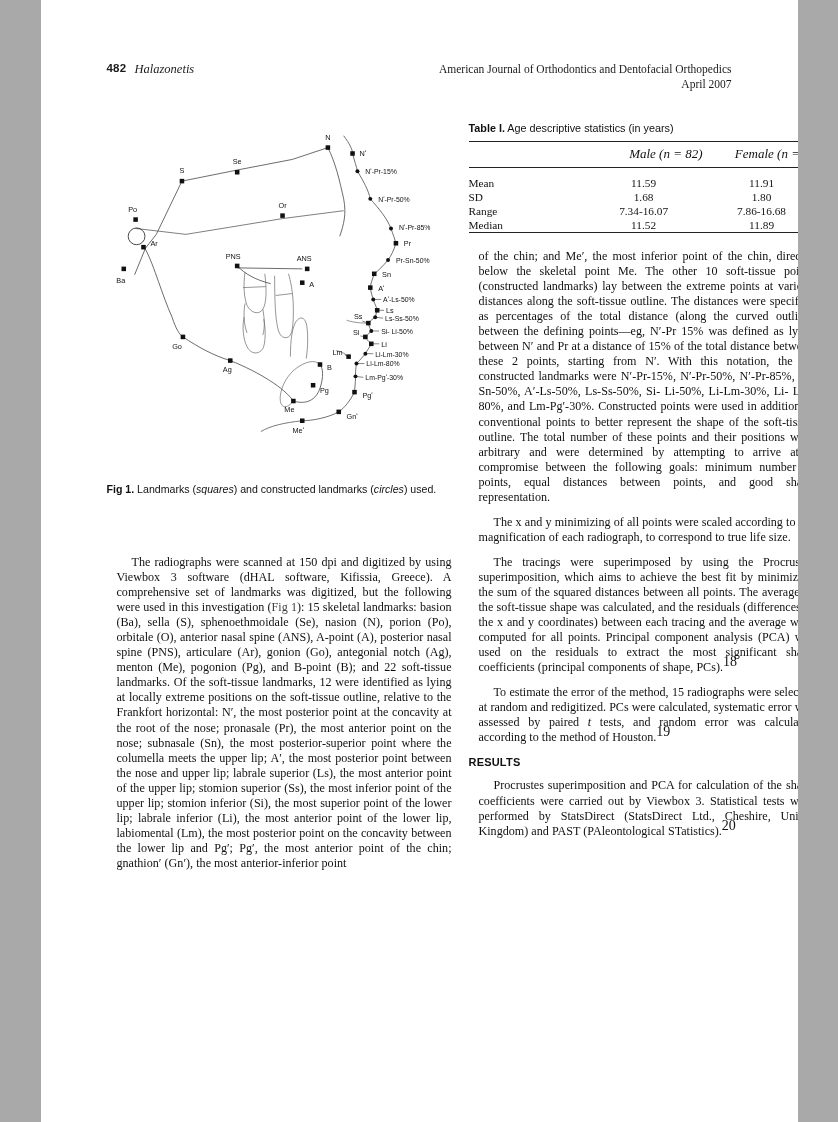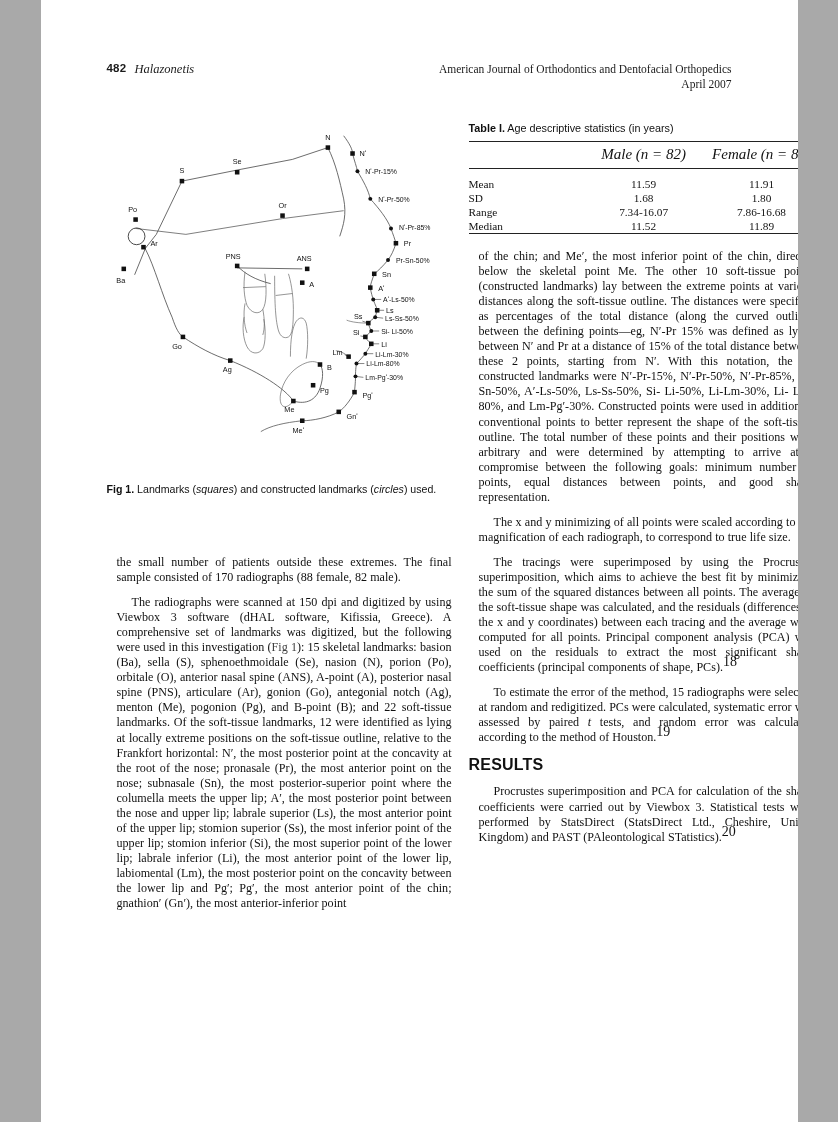--- a/index.html
+++ b/index.html
@@ -46,21 +46,21 @@
     color:#111;
     -webkit-hyphens:none;hyphens:none;
     word-spacing:.1px;
   }
   p.body.indent{text-indent:15px;}
   a.xref{color:#404040;text-decoration:none;}
   sup{font-size:14px;vertical-align:super;line-height:0;}
   .sect-head{
     margin:11px 0 2px 0;
     font-family:"Liberation Sans",sans-serif;
-    font-weight:bold;font-size:16px;color:#111;letter-spacing:.2px;
+    font-weight:bold;font-size:11px;color:#111;letter-spacing:.2px;
   }
   .ital{font-style:italic;}
 
   
   .figure{position:absolute;left:66px;top:118px;width:355px;}
   .figwrap{width:355px;height:355px;position:relative;}
   .figcap{
     margin-top:10px;
     font-family:"Liberation Sans",sans-serif;
     font-size:10.6px;line-height:13.6px;color:#111;
@@ -75,21 +75,21 @@
     font-family:"Liberation Sans",sans-serif;
     font-size:10.8px;color:#111;margin-bottom:7px;
   }
   .tbl-title b{font-weight:bold;}
   table.stats{
     border-collapse:collapse;width:100%;
     font-family:"Liberation Serif",serif;font-size:11.3px;color:#111;
   }
   table.stats th,table.stats td{padding:0;font-weight:normal;}
   table.stats thead th{
-    font-style:italic;font-size:15px;text-align:center;
+    font-style:italic;font-size:13px;text-align:right;
     padding:4px 0 5px 0;
   }
   table.stats thead th.blank{width:33%;}
   table.stats tbody td{padding:1.0px 0;}
   table.stats tbody td.lbl{text-align:left;width:33%;}
   table.stats tbody td.num{text-align:center;width:33.5%;}
   .rule-top{border-top:1.6px solid #222;}
   .rule-mid{border-bottom:1.1px solid #222;}
   .rule-bot{border-bottom:1.6px solid #222;}
   .tbl-spacer{height:6px;}
@@ -270,21 +270,20 @@
             <text x="254" y="469" text-anchor="middle" class="lm">Meʹ</text>
           </g>
       </svg>
     </div>
     <div class="figcap">
       <b>Fig 1.</b><span> Landmarks (</span><i>squares</i><span>) and constructed landmarks (</span><i>circles</i><span>) used.</span>
     </div>
   </div>
 
   <div class="col col-left" style="top:545px;">
-    <p class="body">the small number of patients outside these extremes. The final sample consisted of 170 radiographs (88 female, 82 male).</p>
     <p class="body indent"><span>The radiographs were scanned at 150 dpi and digitized by using Viewbox 3 software (dHAL software, Kifissia, Greece). A comprehensive set of landmarks was digitized, but the following were used in this investigation (</span><a class="xref" href="#">Fig 1</a><span>): 15 skeletal landmarks: basion (Ba), sella (S), sphenoethmoidale (Se), nasion (N), porion (Po), orbitale (O), anterior nasal spine (ANS), A-point (A), posterior nasal spine (PNS), articulare (Ar), gonion (Go), antegonial notch (Ag), menton (Me), pogonion (Pg), and B-point (B); and 22 soft-tissue landmarks. Of the soft-tissue landmarks, 12 were identified as lying at locally extreme positions on the soft-tissue outline, relative to the Frankfort horizontal: Nʹ, the most posterior point at the concavity at the root of the nose; pronasale (Pr), the most anterior point on the nose; subnasale (Sn), the most posterior-superior point where the columella meets the upper lip; Aʹ, the most posterior point between the nose and upper lip; labrale superior (Ls), the most anterior point of the upper lip; stomion superior (Ss), the most inferior point of the upper lip; stomion inferior (Si), the most superior point of the lower lip; labrale inferior (Li), the most anterior point of the lower lip, labiomental (Lm), the most posterior point on the concavity between the lower lip and Pgʹ; Pgʹ, the most anterior point of the chin; gnathionʹ (Gnʹ), the most anterior-inferior point</span></p>
   </div>
 
   <div class="tablebox">
     <div class="tbl-title">
       <b>Table I.</b><span>  Age descriptive statistics (in years)</span>
     </div>
     <table class="stats">
       <thead>
         <tr class="rule-top">

